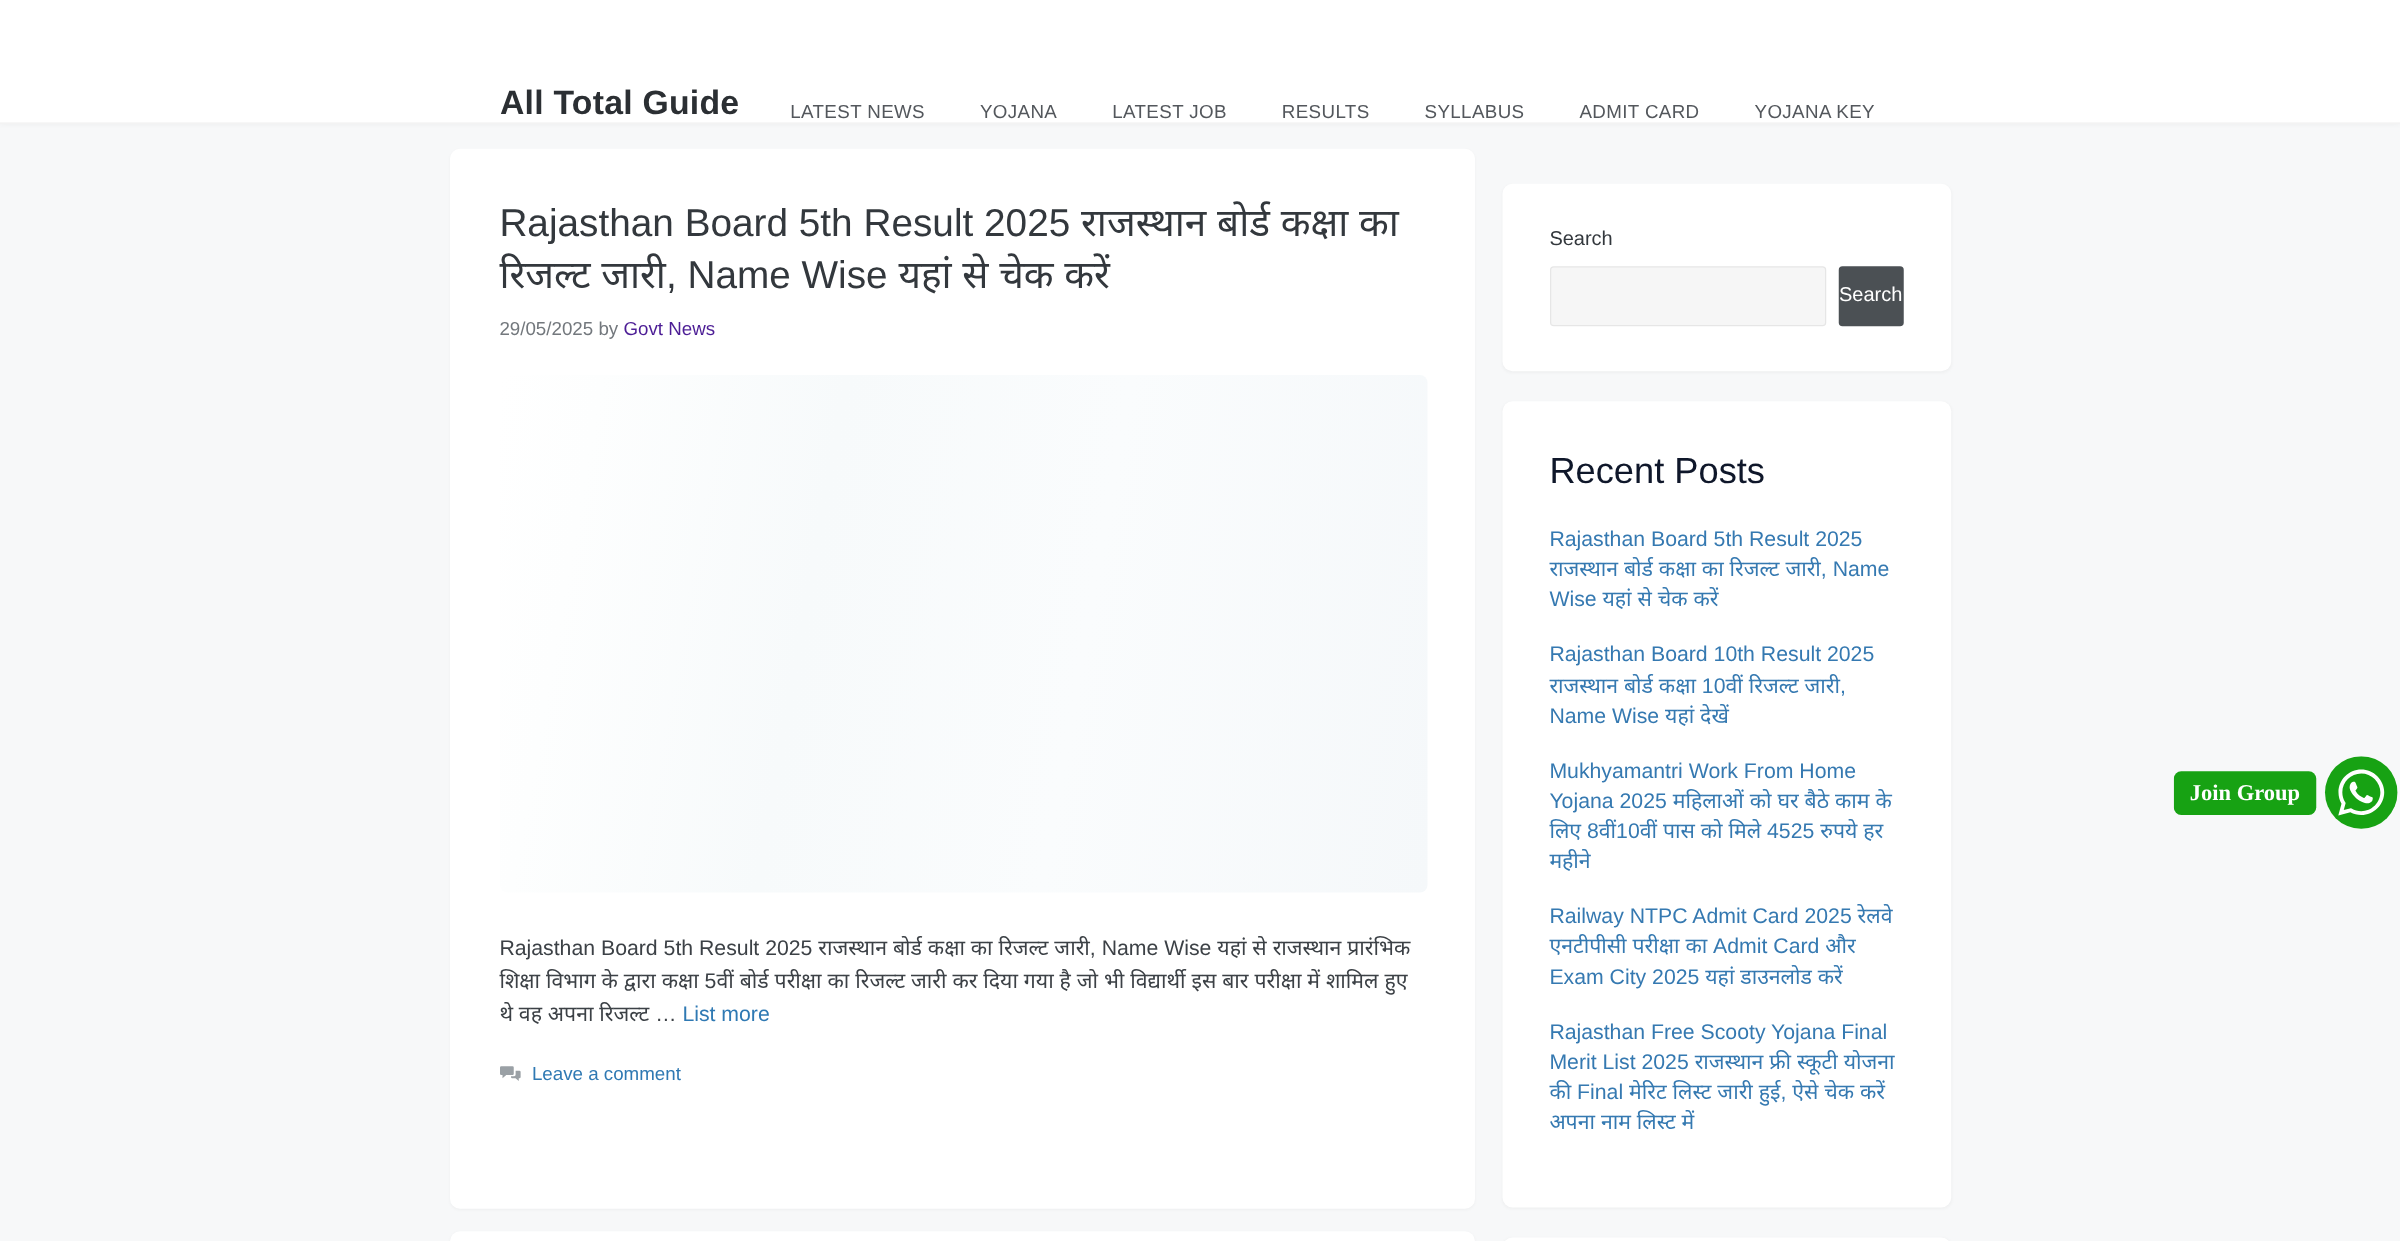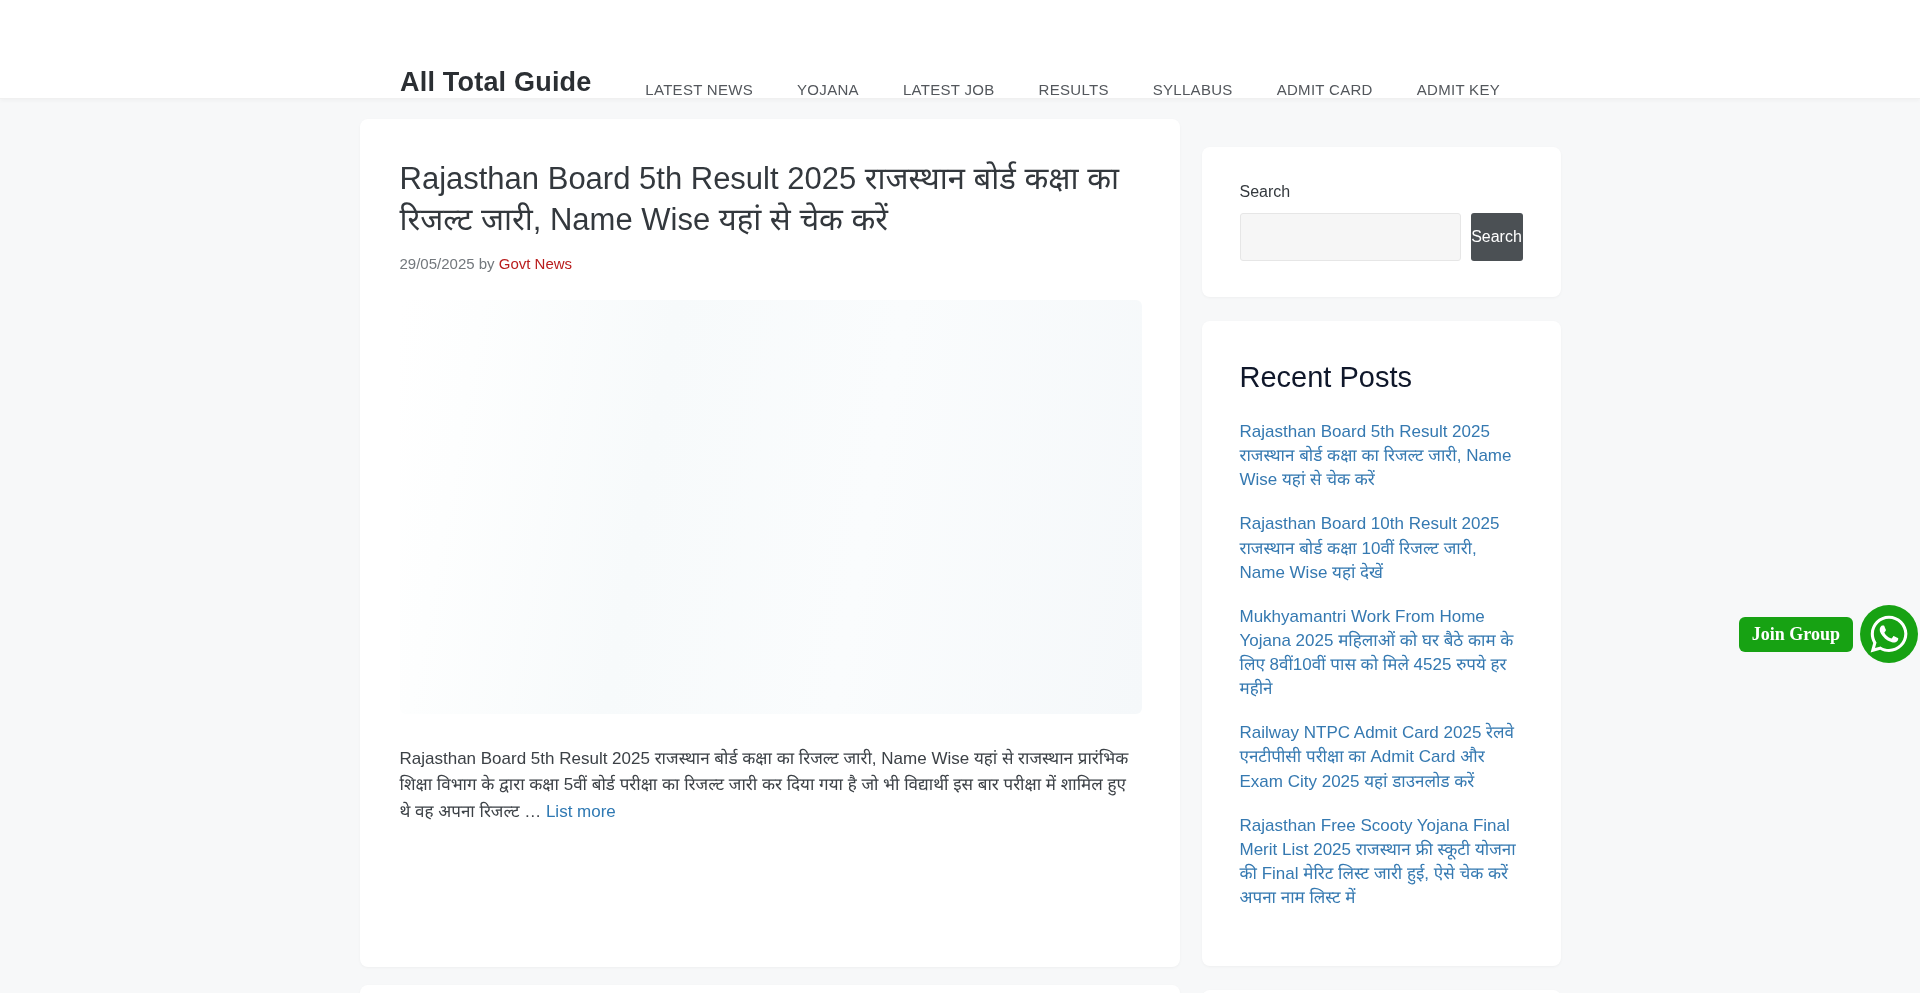--- a/index.html
+++ b/index.html
@@ -37,21 +37,21 @@
   }
   .content-col { width:820px; }
   .sidebar-col { width:359px; padding-top:28px; }
   
   .article-card { width:820px; min-height:848px; padding:40px; }
   .post-title {
     font-size:31px; line-height:1.32; font-weight:500; color:#33383d;
     max-width:755px;
   }
   .post-meta-top { margin-top:14px; font-size:15px; color:#73787d; }
-  .post-meta-top a { color:#b91c1c; text-decoration:none; cursor:pointer; }
+  .post-meta-top a { color:#4c1d95; text-decoration:none; cursor:pointer; }
   .featured-img {
     margin-top:28px; width:742px; height:414px; border-radius:6px;
     background:linear-gradient(100deg,#ffffff 0%,#fdfefe 10%,#f7fafb 34%,#fafcfd 62%,#f5f8fa 100%);
   }
   .excerpt {
     margin-top:32px; font-size:17px; line-height:1.55; color:#3c4146;
     max-width:745px;
   }
   .excerpt a { color:#2f79b3; text-decoration:none; cursor:pointer; }
   .entry-meta { margin-top:26px; font-size:15px; }
@@ -102,21 +102,21 @@
 
 <header class="site-header">
   <a class="site-logo">All Total Guide</a>
   <nav class="main-nav">
     <a>LATEST NEWS</a>
     <a>YOJANA</a>
     <a>LATEST JOB</a>
     <a>RESULTS</a>
     <a>SYLLABUS</a>
     <a>ADMIT CARD</a>
-    <a>ADMIT KEY</a>
+    <a>YOJANA KEY</a>
   </nav>
 </header>
 
 <div class="page-wrap">
 
   <div class="content-col">
     <article class="card article-card">
       <h1 class="post-title">Rajasthan Board 5th Result 2025 राजस्थान बोर्ड कक्षा का रिजल्ट जारी, Name Wise यहां से चेक करें</h1>
 
       <div class="post-meta-top">
@@ -126,20 +126,27 @@
       </div>
 
       <div class="featured-img"></div>
 
       <p class="excerpt">
         <span>Rajasthan Board 5th Result 2025 राजस्थान बोर्ड कक्षा का रिजल्ट जारी, Name Wise यहां से राजस्थान प्रारंभिक शिक्षा विभाग के द्वारा कक्षा 5वीं बोर्ड परीक्षा का रिजल्ट जारी कर दिया गया है जो भी विद्यार्थी इस बार परीक्षा में शामिल हुए थे वह अपना रिजल्ट …</span>
         <a>List more</a>
       </p>
 
       <div class="entry-meta">
+        <div class="row">
+          <svg class="meta-ico" viewBox="0 0 17 15">
+            <path d="M1 1h9a1 1 0 0 1 1 1v5a1 1 0 0 1-1 1H5l-3 2.6V8H1a1 1 0 0 1-1-1V2a1 1 0 0 1 1-1z"></path>
+            <path d="M12.5 4.5h3a1 1 0 0 1 1 1v4a1 1 0 0 1-1 1h-.5v2.2L12.4 10.5H9.8a1 1 0 0 1-1-1V9h2.2a1.5 1.5 0 0 0 1.5-1.5z"></path>
+          </svg>
+          <a>Leave a comment</a>
+        </div>
       </div>
     </article>
 
     <div class="card next-card-sliver"></div>
   </div>
 
   <aside class="sidebar-col">
 
     <div class="card sb-card">
       <div class="search-label">Search</div>

